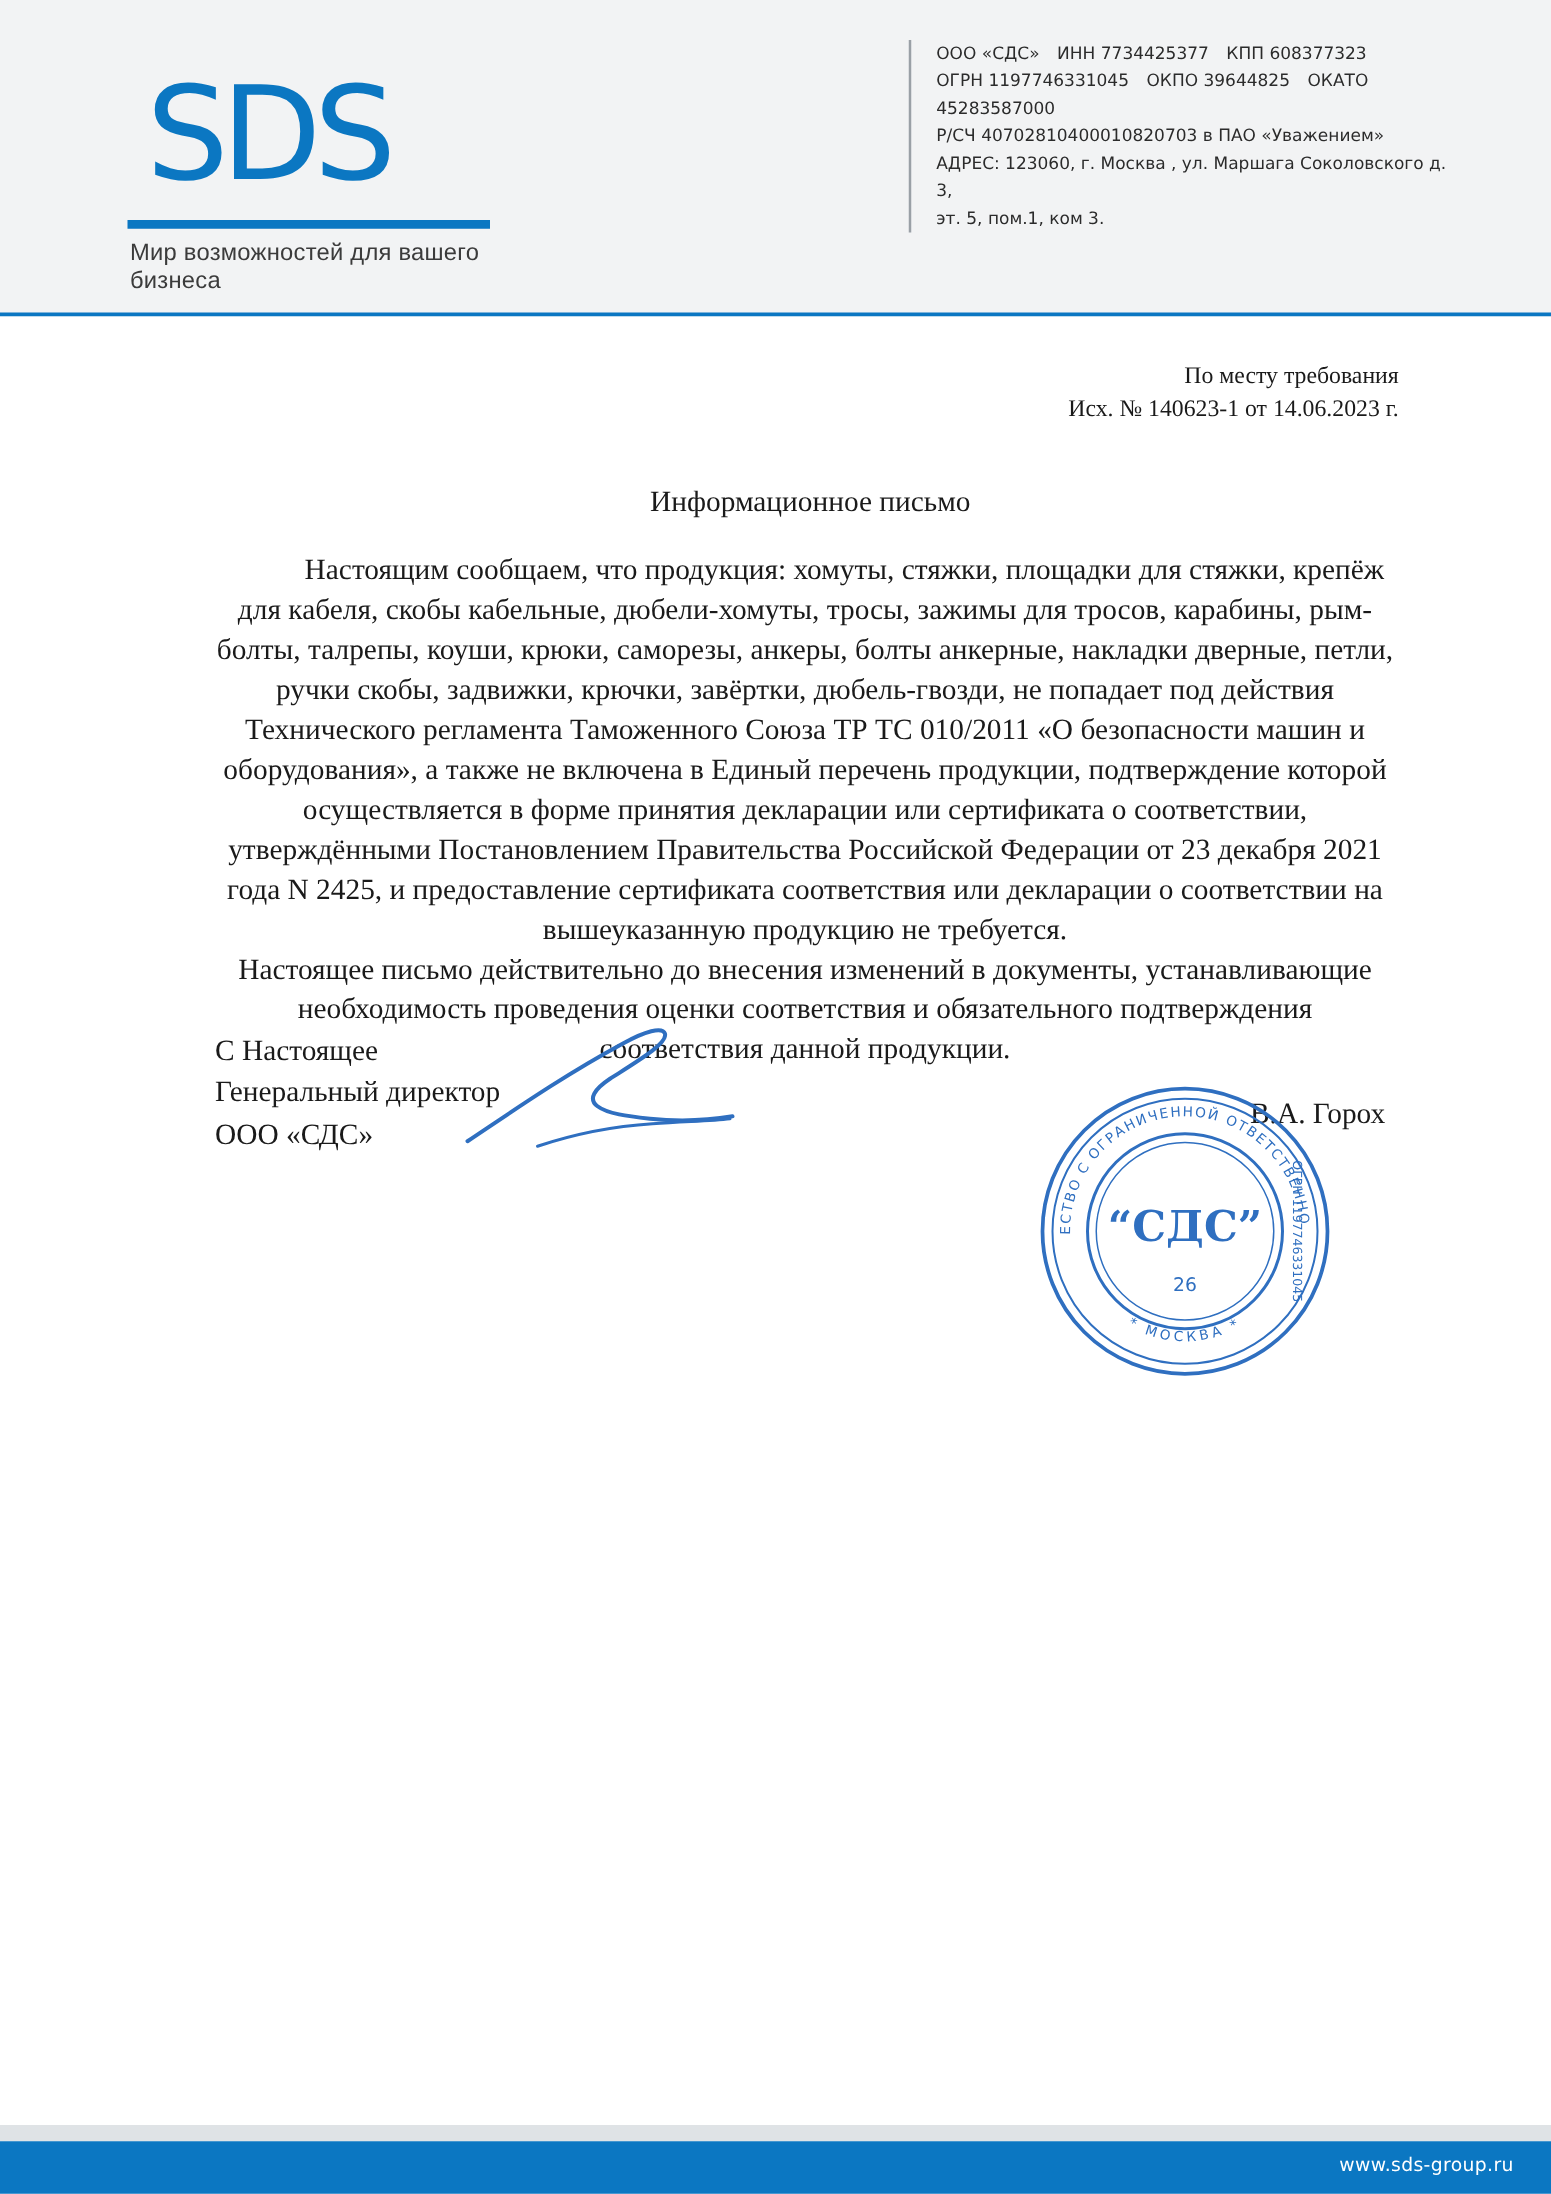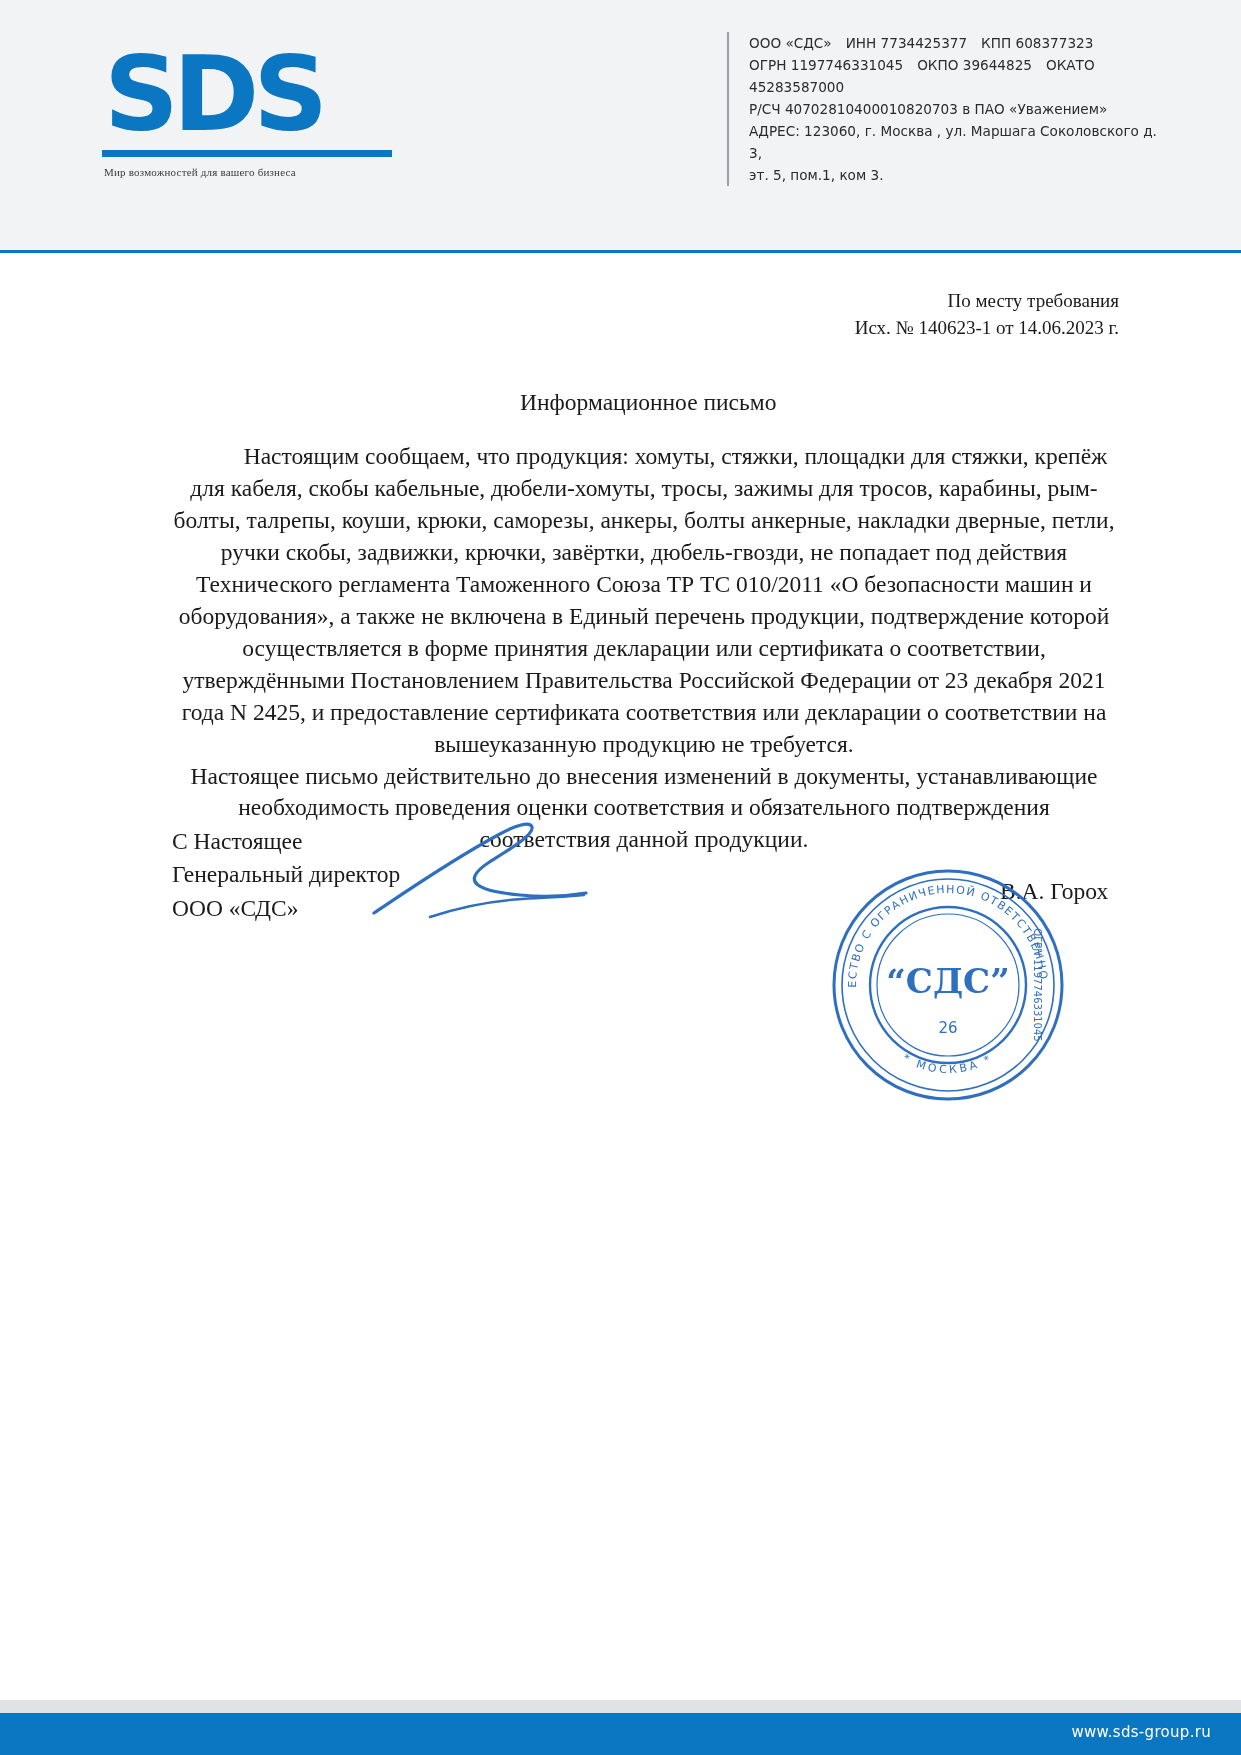--- a/index.html
+++ b/index.html
@@ -28,38 +28,38 @@
     box-sizing: border-box;
   }
   .logo-block {
     position: absolute;
     left: 100px;
     top: 38px;
     width: 330px;
   }
   .logo-text {
     font-family: "DejaVu Sans", sans-serif;
-    font-weight: bold;
+    font-weight: normal;
     font-size: 104px;
     letter-spacing: -6px;
     color: #0b77c2;
     line-height: 1;
-    margin: 4px;
+    margin: 17px;
     padding: 0;
   }
   .logo-underline {
     width: 290px;
     height: 7px;
     background: #0b77c2;
     margin-top: 4px;
     margin-left: 2px;
   }
   .logo-tagline {
-    font-family: Liberation Serif, serif;
-    font-size: 11px;
+    font-family: Liberation Sans, sans-serif;
+    font-size: 19px;
     color: #3b3b3b;
     margin-top: 9px;
     margin-left: 4px;
     letter-spacing: 0.2px;
   }
 
   .requisites {
     position: absolute;
     left: 727px;
     top: 32px;

